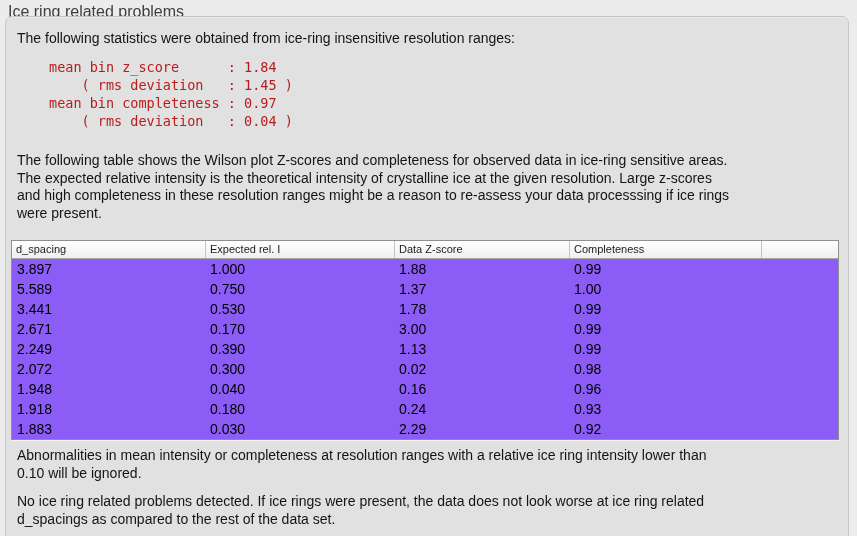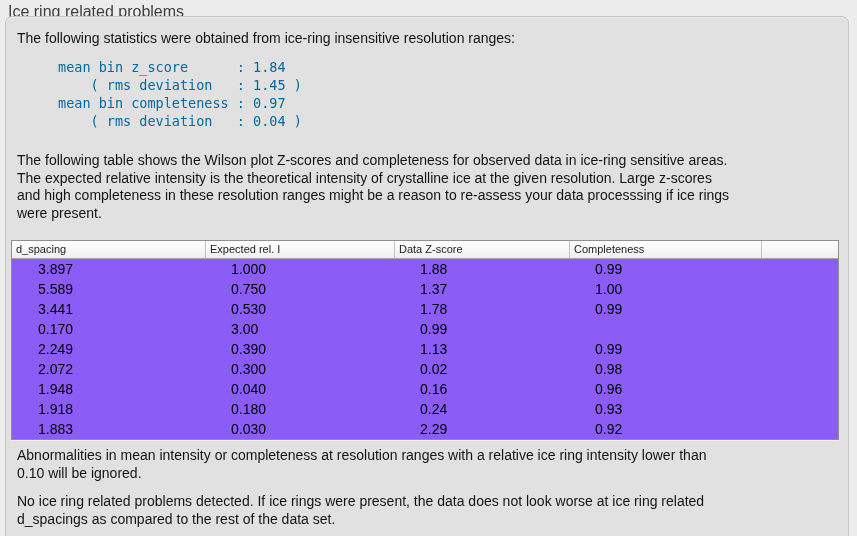--- a/index.html
+++ b/index.html
@@ -41,27 +41,27 @@
     color: #141414;
     white-space: pre-line;
     width: 822px;
   }
   .p-intro  { top: 13px; }
   .p-table  { top: 135px; }
   .p-ignore { top: 430px; }
   .p-concl  { top: 476px; }
   .mono-block {
     position: absolute;
-    left: 52px;
+    left: 43px;
     top: 41px;
     margin: 0;
     font-family: "DejaVu Sans Mono", "Liberation Mono", monospace;
     font-size: 13.5px;
     line-height: 18px;
-    color: #0369a1;
+    color: #b91c1c;
     white-space: pre;
   }
   .list-table {
     position: absolute;
     left: 5px;
     top: 223px;
     width: 826px;
     background: #8b5cf6;
     border: 1px solid #8f8f8f;
     box-shadow: 0 1px 0 rgba(255,255,255,0.6);
@@ -83,21 +83,21 @@
   }
   .th + .th { border-left: 1px solid #c3c3c3; }
   .trow {
     display: grid;
     grid-template-columns: 193px 189px 175px 192px auto;
     height: 20px;
   }
   .td {
     font-size: 14px;
     line-height: 20px;
-    padding-left: 26px;
+    padding-left: 5px;
     color: #000;
     white-space: nowrap;
   }
 </style>
 </head>
 <body>
 
 <div class="screen">
   <div class="group-label">Ice ring related problems</div>
 
@@ -139,20 +139,21 @@
         <div class="td"></div>
       </div>
       <div class="trow">
         <div class="td">3.441</div>
         <div class="td">0.530</div>
         <div class="td">1.78</div>
         <div class="td">0.99</div>
         <div class="td"></div>
       </div>
       <div class="trow">
+        <div class="td">2.671</div>
         <div class="td">0.170</div>
         <div class="td">3.00</div>
         <div class="td">0.99</div>
         <div class="td"></div>
       </div>
       <div class="trow">
         <div class="td">2.249</div>
         <div class="td">0.390</div>
         <div class="td">1.13</div>
         <div class="td">0.99</div>

